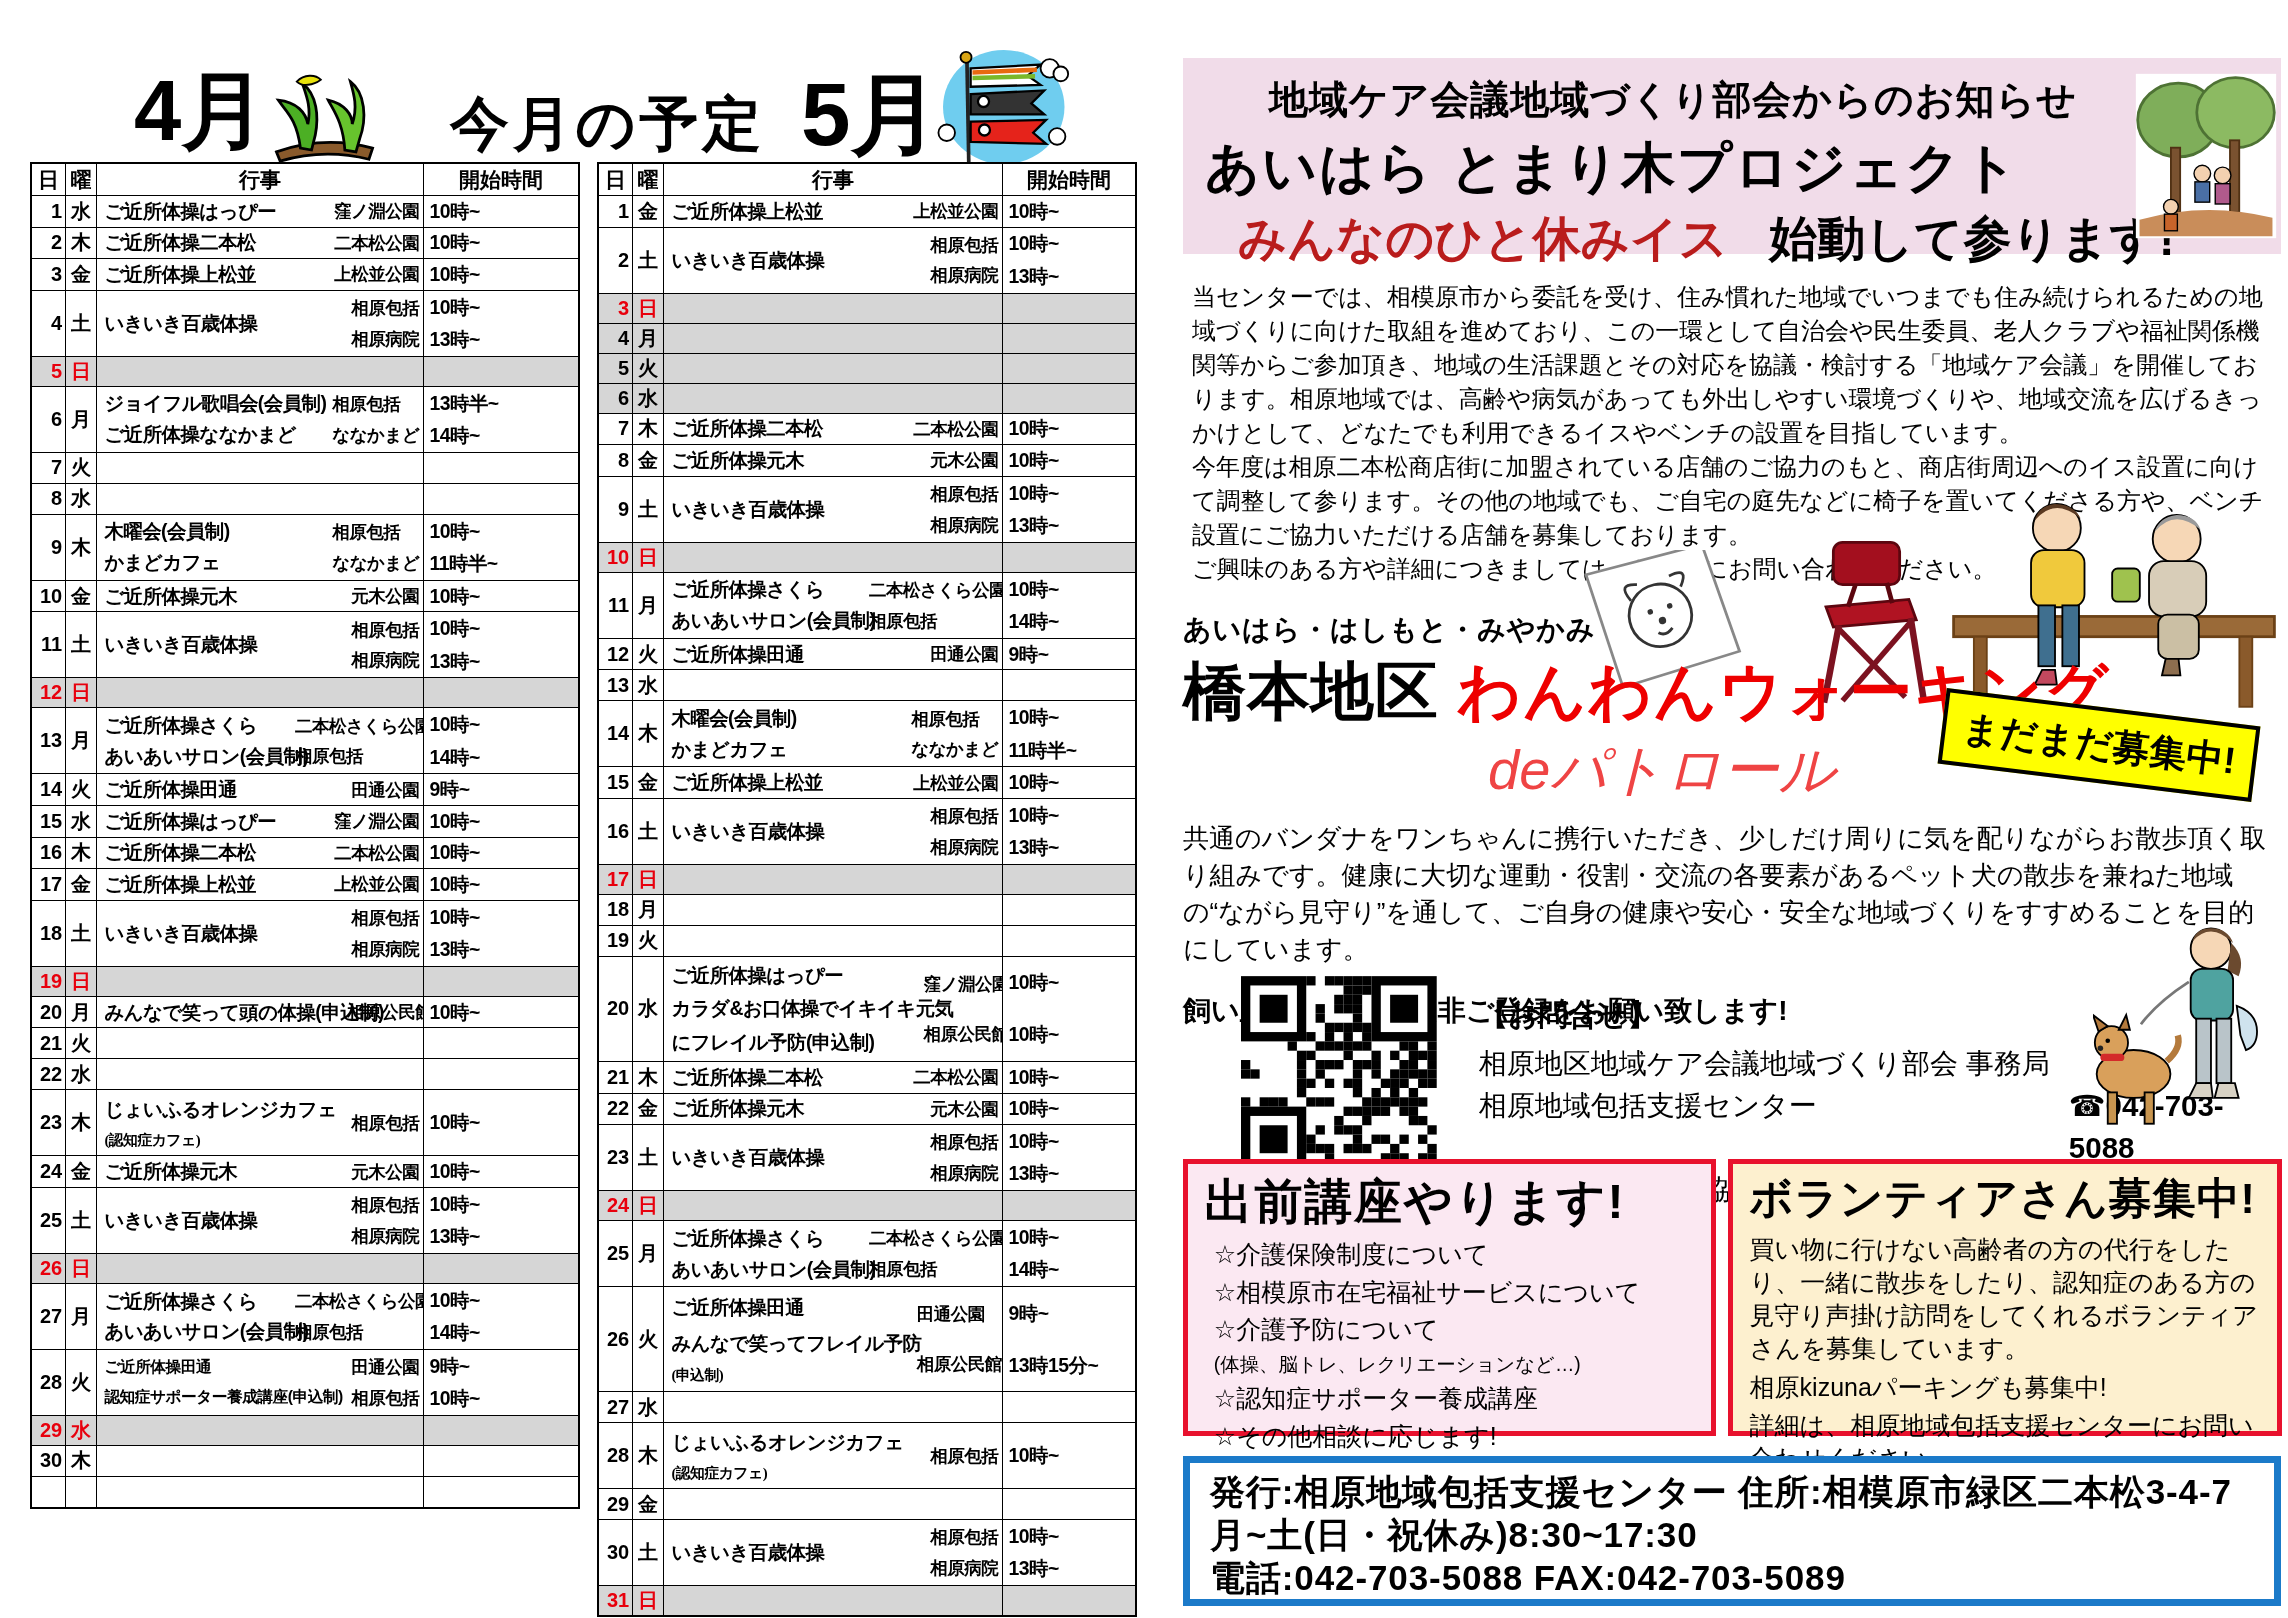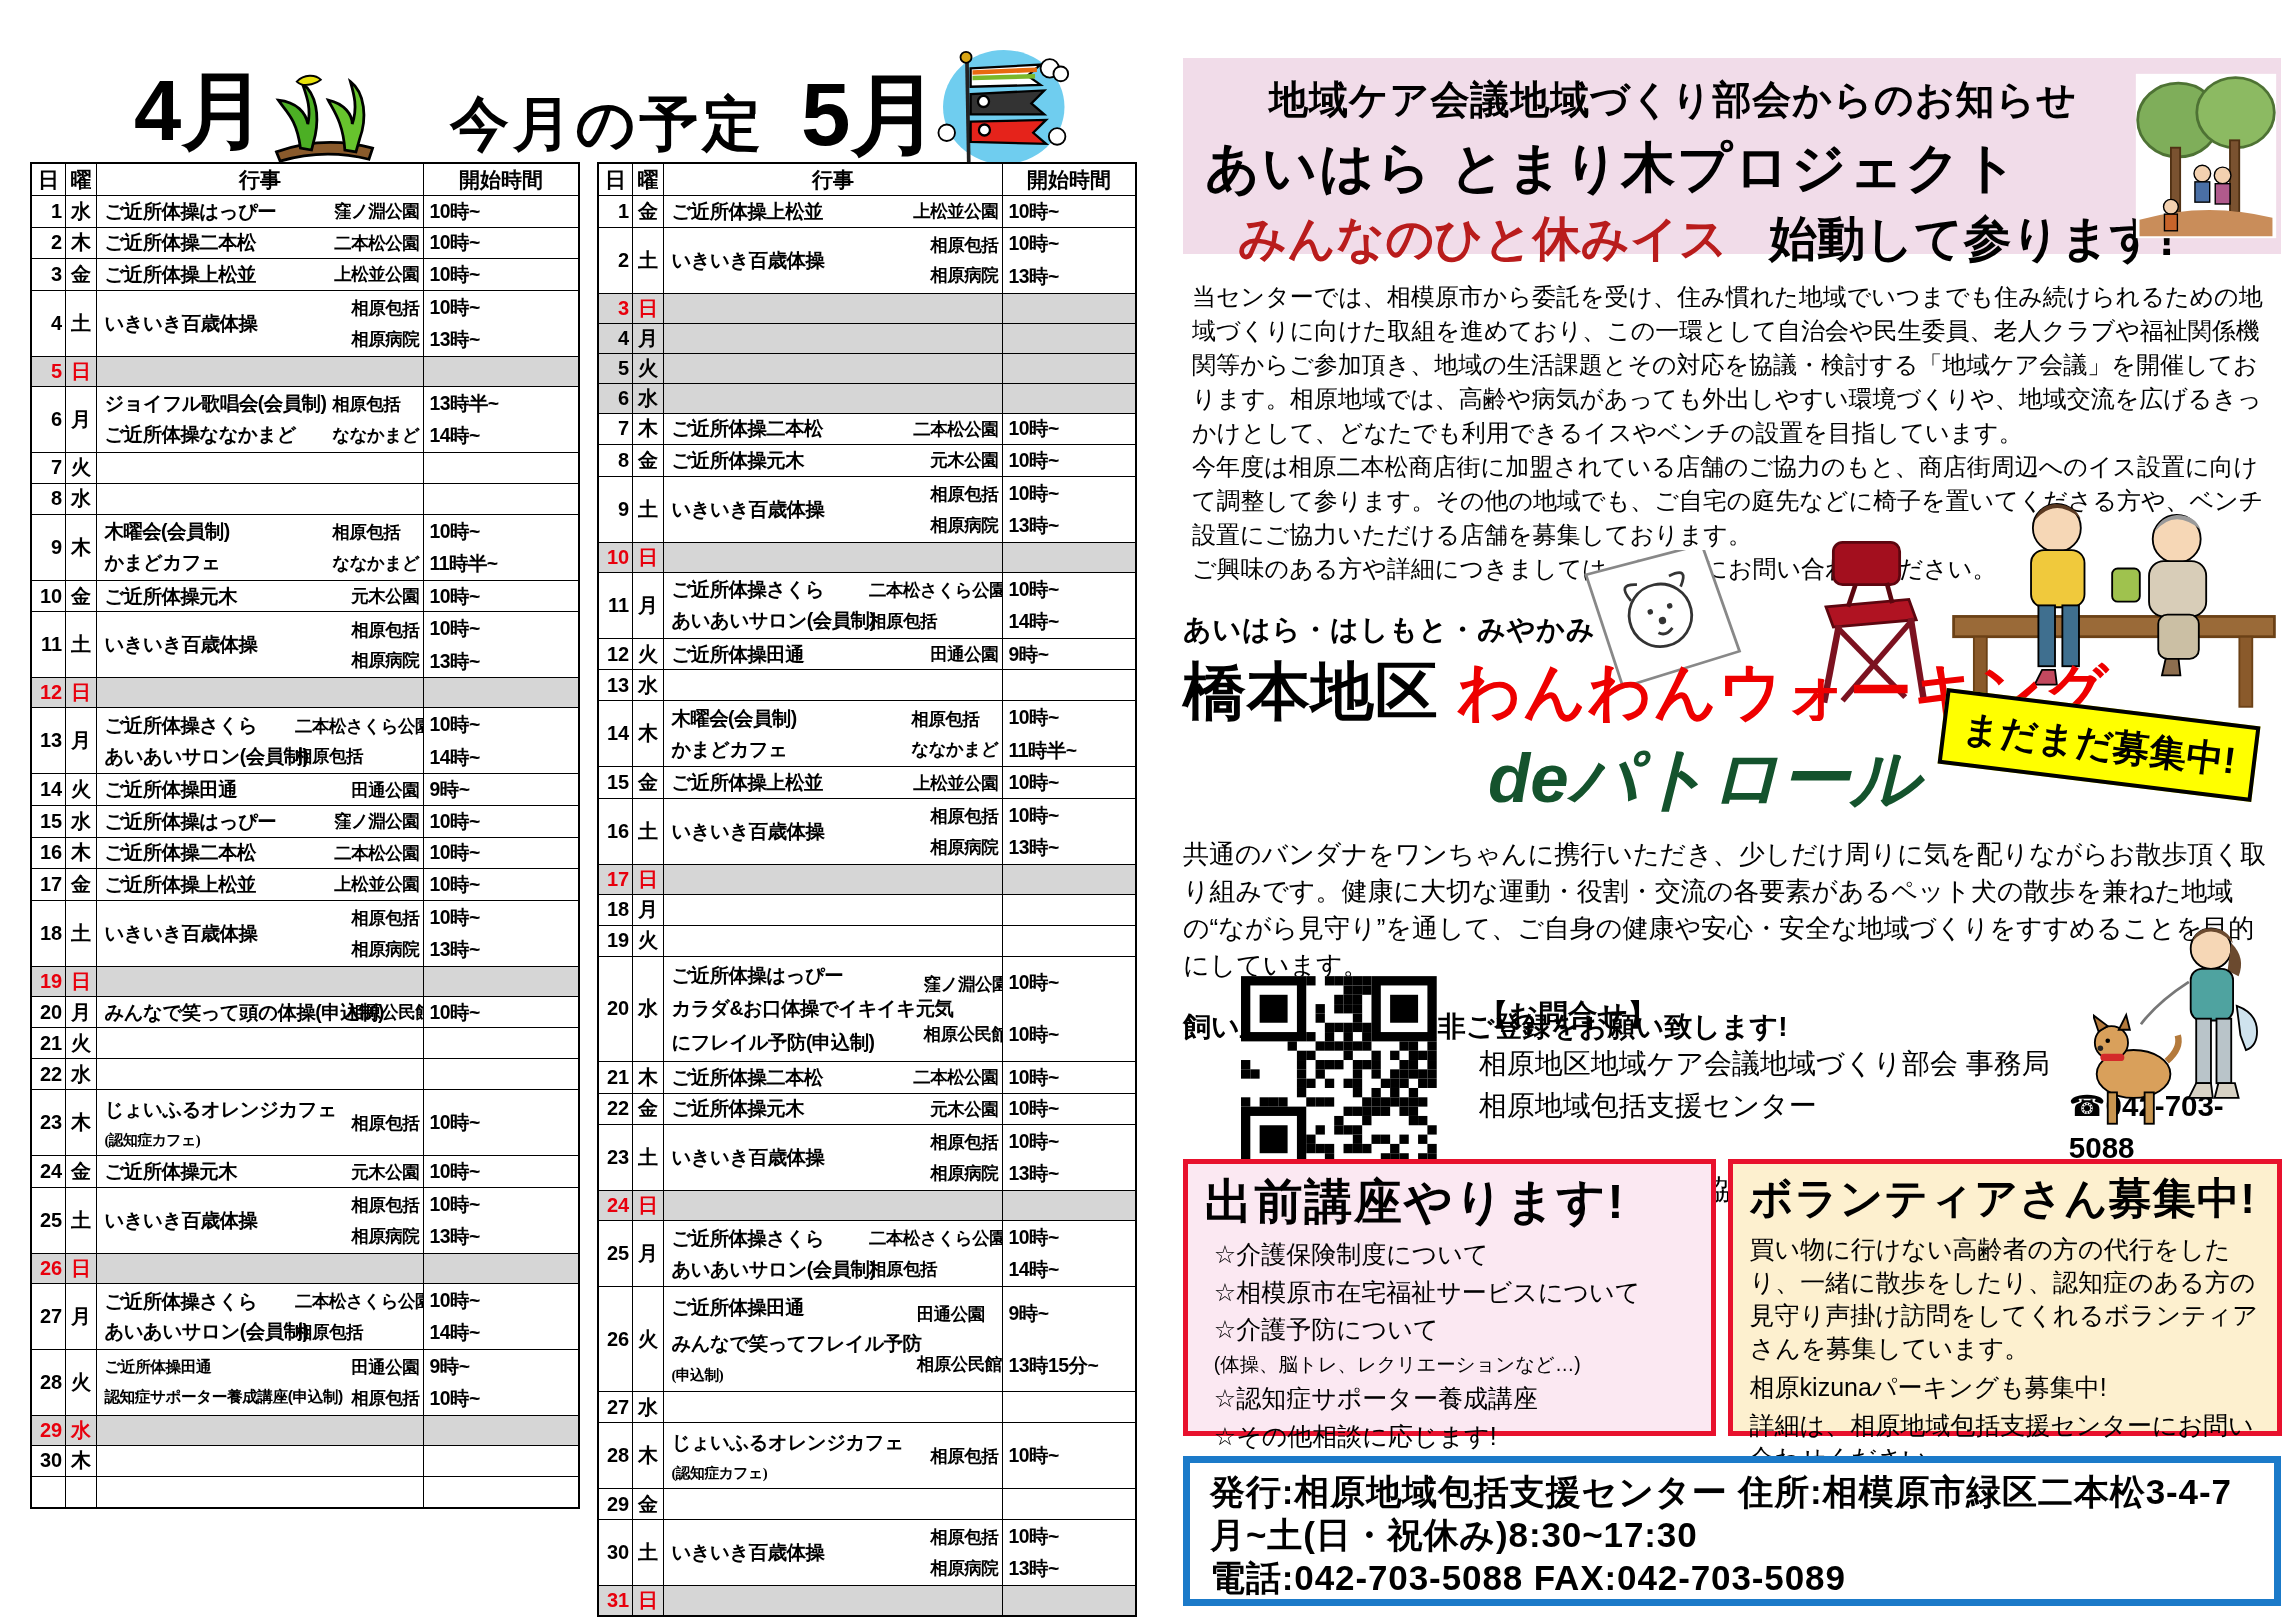--- a/index.html
+++ b/index.html
@@ -42,21 +42,21 @@
           box-sizing:border-box;padding:14.8px 22px;}
   .n1{font-size:39px;font-weight:bold;margin-left:64px;letter-spacing:0.9px;}
   .n2{font-size:54px;font-weight:bold;margin-top:5.5px;letter-spacing:1.8px;}
   .n3{font-size:48px;font-weight:bold;margin-top:1.8px;margin-left:33px;}
   .n3 .red{color:#b91c1c;margin-right:41px;}
   .intro{position:absolute;left:1192px;top:280px;width:1089px;font-size:24px;line-height:34px;}
   .wanwan{position:absolute;left:1183px;top:611px;width:1100px;}
   .w-sub{font-size:28px;font-weight:bold;letter-spacing:0.9px;}
   .w-t1{font-size:63px;font-weight:bold;margin-top:0px;letter-spacing:0.9px;}
   .w-t1 .red{color:#ee0000;}
-  .w-t2{font-size:69px;font-weight:bold;font-style:italic;color:#14532d;margin-left:305px;margin-top:-1.8px;}
+  .w-t2{font-size:56px;font-weight:normal;font-style:italic;color:#ef4444;margin-left:305px;margin-top:-1.8px;}
   .badge{position:absolute;right:26px;top:96px;background:#ffff00;border:4.6px solid #000;
          padding:9.2px 16.6px;font-size:37px;font-weight:bold;transform:rotate(7deg);white-space:nowrap;}
   .w-body{font-size:26px;line-height:37px;margin-top:11px;width:1091px;}
   .w-call{font-size:28px;font-weight:bold;margin-top:24px;}
   .contact{position:absolute;left:1241px;top:976px;display:flex;}
   .qrbox{width:196px;height:196px;}
   .c-text{margin-left:42px;padding-top:20px;}
   .c-head{font-size:29.5px;font-weight:bold;margin-bottom:7.4px;}
   .c-row{display:flex;font-size:28px;line-height:42px;}
   .c-name{width:591px;}

